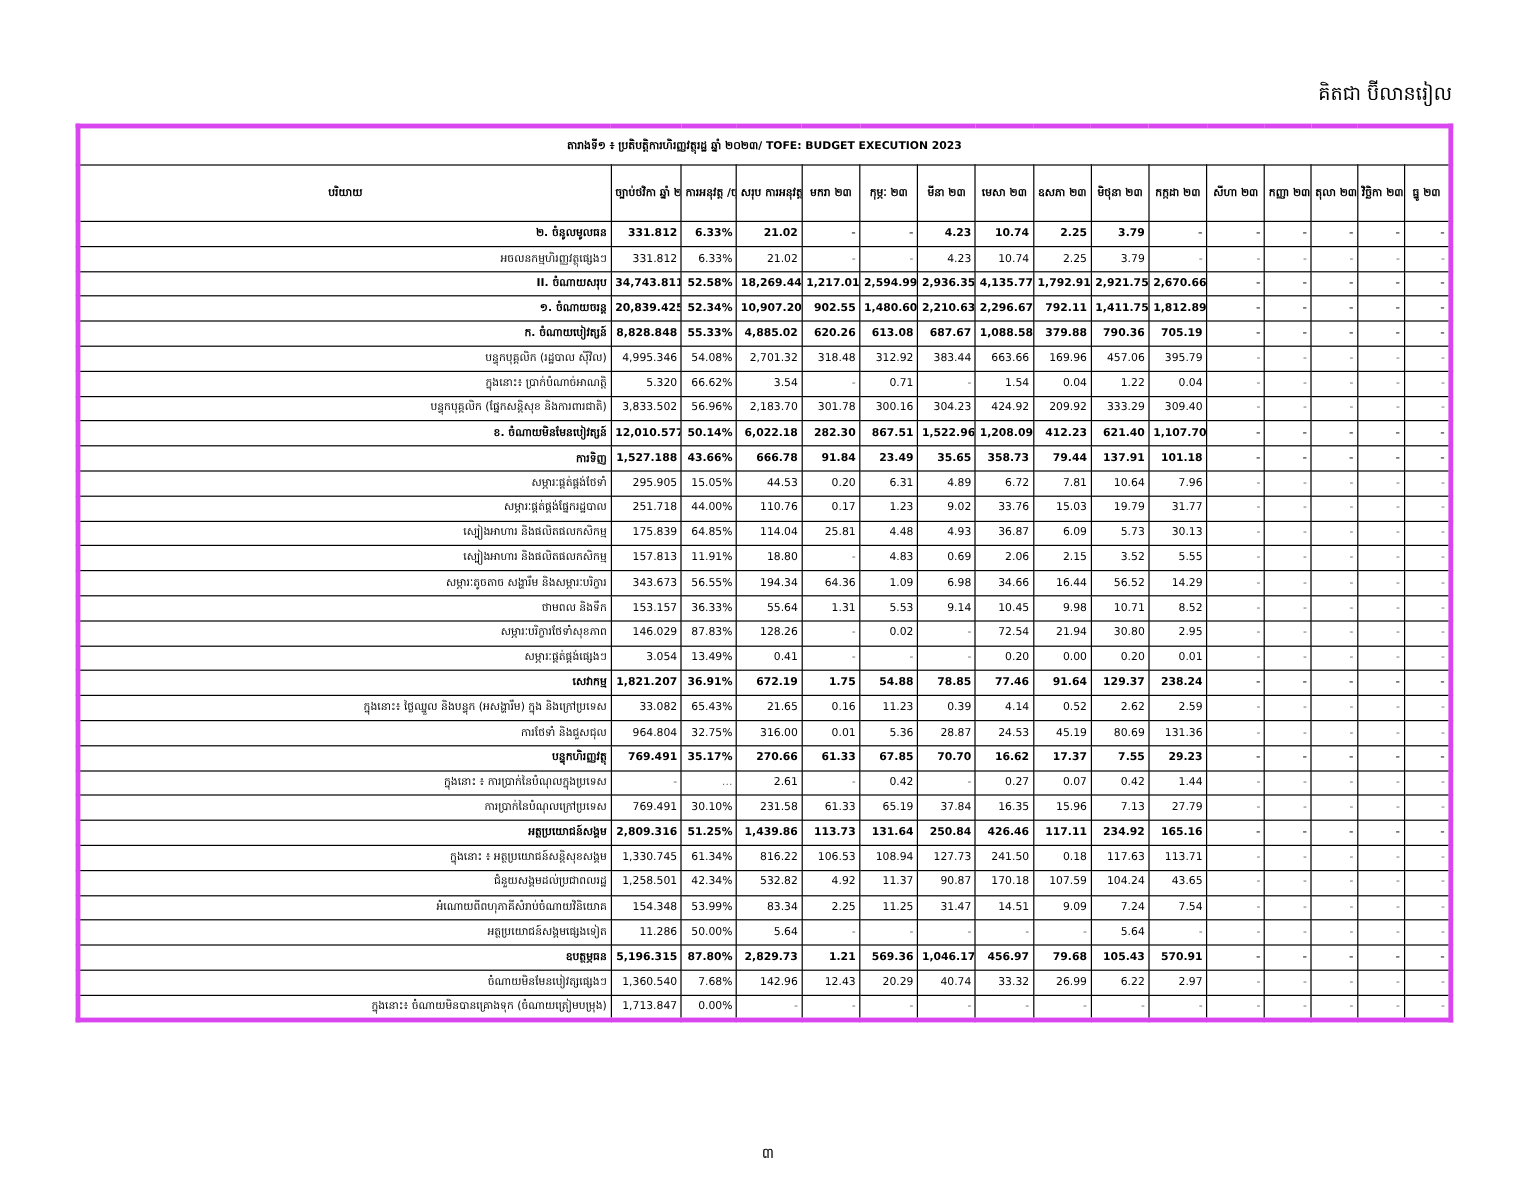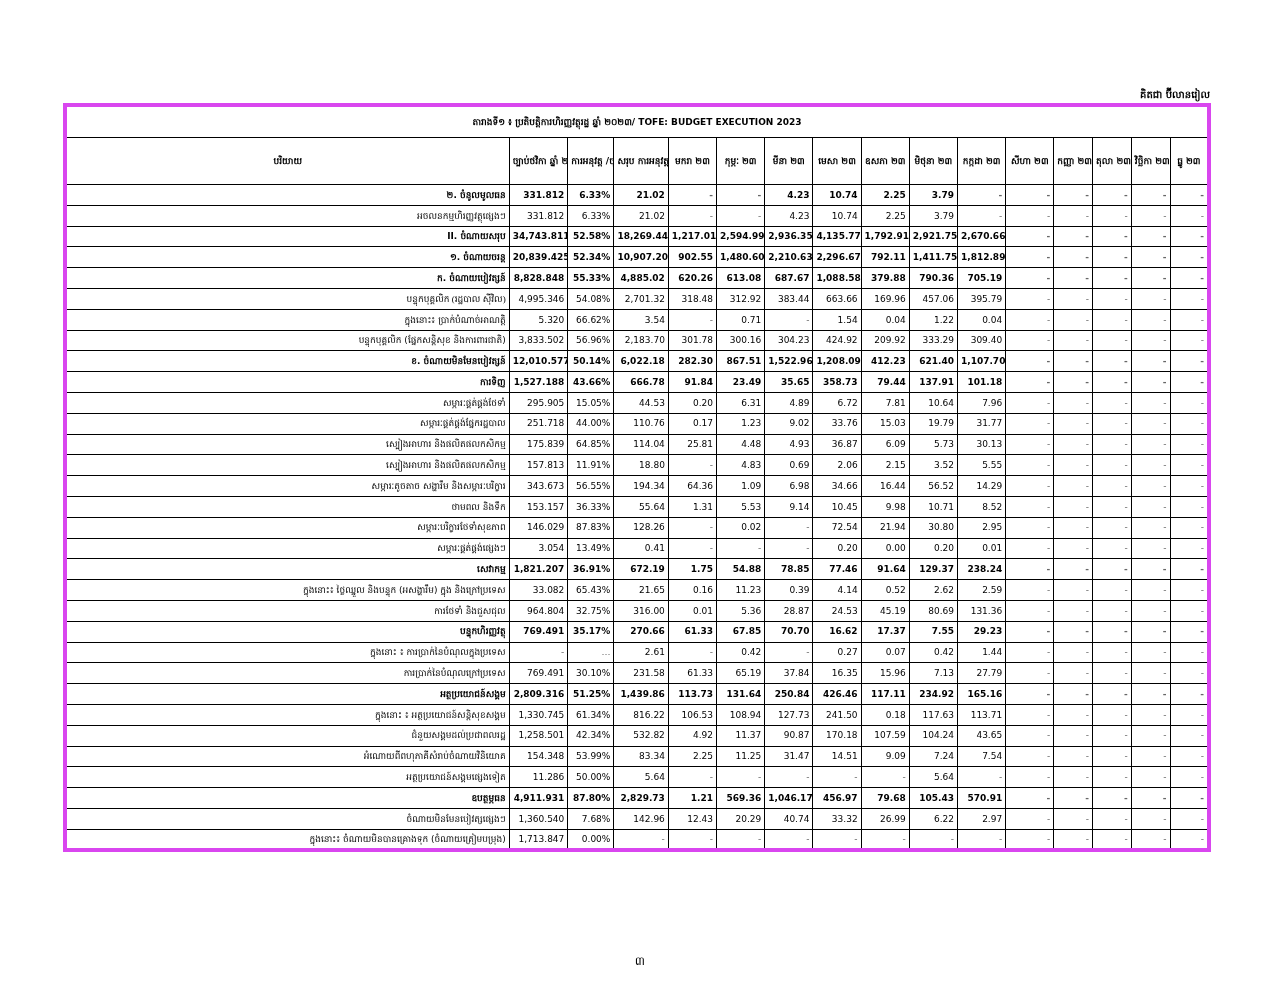--- a/index.html
+++ b/index.html
@@ -1,22 +1,22 @@
 <!DOCTYPE html>
 <html><head>
 <meta charset="utf-8">
 <style>
   html,body{margin:0;padding:0;}
   body{
     width:1280px;height:989px;background:#ffffff;position:relative;
     font-family:"DejaVu Sans","Liberation Sans",sans-serif;color:#000;
   }
   .unit-note{
-    position:absolute;top:88px;right:70px;
-    font-size:10px;font-weight:bold;
+    position:absolute;top:67px;right:70px;
+    font-size:16px;font-weight:normal;
   }
   .budget-table{
     position:absolute;left:63px;top:103px;width:1148px;
     border-collapse:collapse;table-layout:fixed;
     border:4px solid #d946ef;
   }
   .budget-table td,.budget-table th{
     border:1px solid #000;
     font-size:9px;line-height:1.15;
     padding:1px 3px;overflow:hidden;white-space:nowrap;
@@ -173,21 +173,21 @@
         <td class="num-cell">379.88</td>
         <td class="num-cell">790.36</td>
         <td class="num-cell">705.19</td>
         <td class="num-cell dash">-</td>
         <td class="num-cell dash">-</td>
         <td class="num-cell dash">-</td>
         <td class="num-cell dash">-</td>
         <td class="num-cell dash">-</td>
       </tr>
       <tr>
-        <td class="label-cell" style="padding-left: 65px; font-family: Liberation Serif, serif;">បន្ទុកបុគ្គលិក (រដ្ឋបាល ស៊ីវិល)</td>
+        <td class="label-cell" style="padding-left: 65px;">បន្ទុកបុគ្គលិក (រដ្ឋបាល ស៊ីវិល)</td>
         <td class="num-cell">4,995.346</td>
         <td class="num-cell">54.08%</td>
         <td class="num-cell">2,701.32</td>
         <td class="num-cell">318.48</td>
         <td class="num-cell">312.92</td>
         <td class="num-cell">383.44</td>
         <td class="num-cell">663.66</td>
         <td class="num-cell">169.96</td>
         <td class="num-cell">457.06</td>
         <td class="num-cell">395.79</td>
@@ -606,21 +606,21 @@
         <td class="num-cell">5.64</td>
         <td class="num-cell dash">-</td>
         <td class="num-cell dash">-</td>
         <td class="num-cell dash">-</td>
         <td class="num-cell dash">-</td>
         <td class="num-cell dash">-</td>
         <td class="num-cell dash">-</td>
       </tr>
       <tr class="bold-row">
         <td class="label-cell" style="padding-left: 51px; margin-top: 40px;">ឧបត្ថម្ភធន</td>
-        <td class="num-cell">4,911.931</td>
+        <td class="num-cell">5,196.315</td>
         <td class="num-cell">87.80%</td>
         <td class="num-cell">2,829.73</td>
         <td class="num-cell">1.21</td>
         <td class="num-cell">569.36</td>
         <td class="num-cell">1,046.17</td>
         <td class="num-cell">456.97</td>
         <td class="num-cell">79.68</td>
         <td class="num-cell">105.43</td>
         <td class="num-cell">570.91</td>
         <td class="num-cell dash">-</td>

